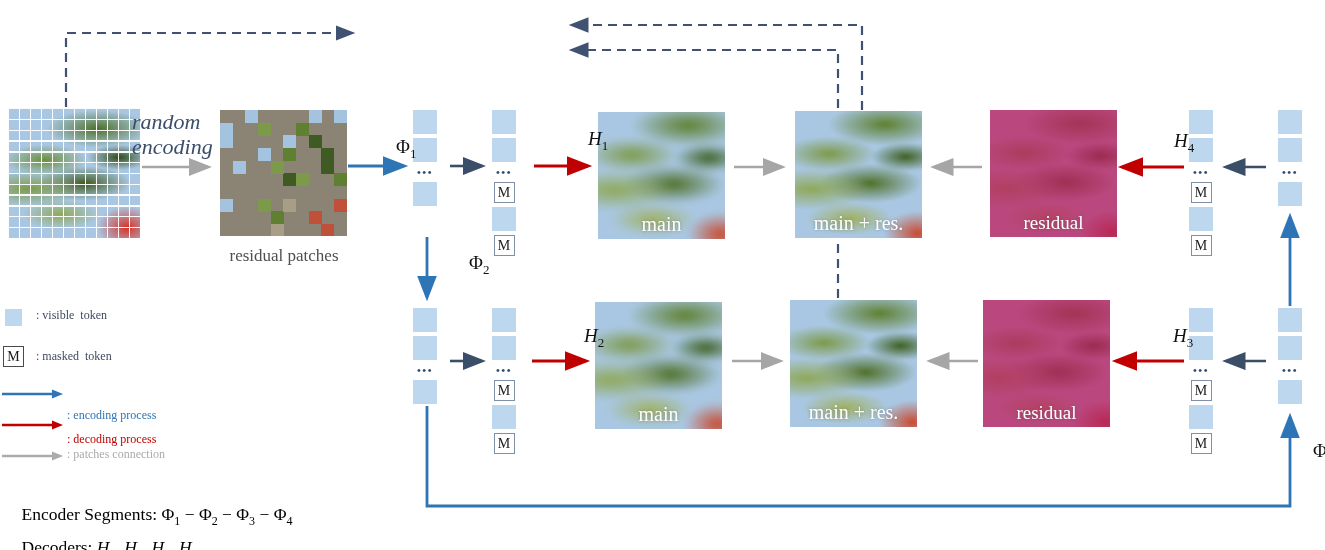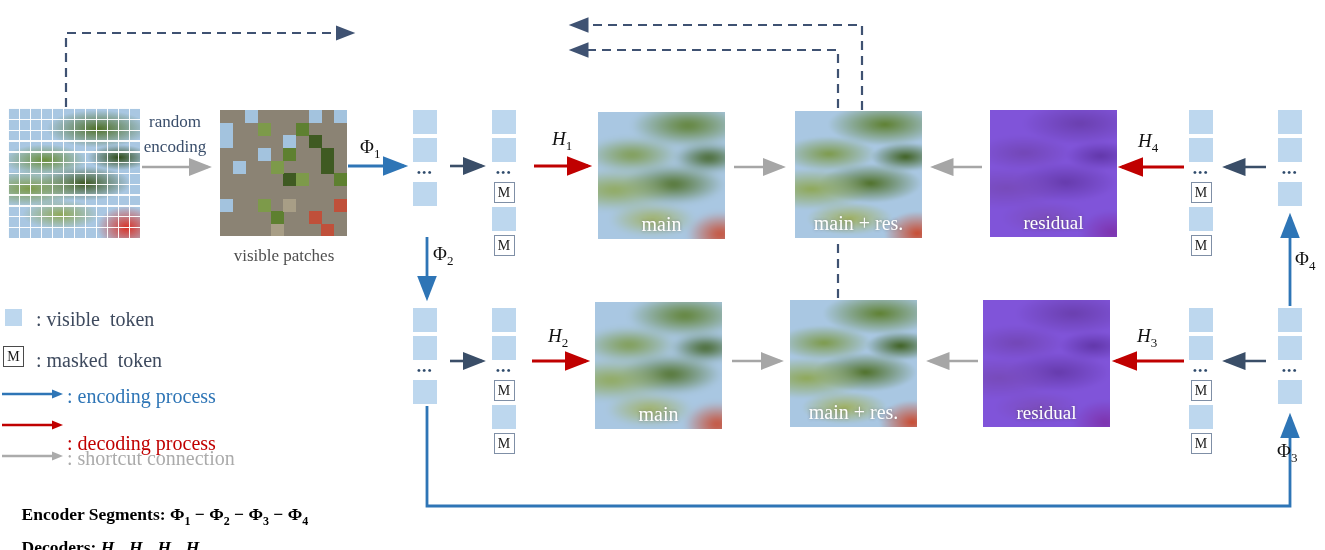--- a/index.html
+++ b/index.html
@@ -19,21 +19,21 @@
        radial-gradient(ellipse 54% 20% at 68% 16%, #5E8030 0%, rgba(94,128,48,0) 72%),
        radial-gradient(ellipse 46% 17% at 30% 36%, #7D9A4A 0%, rgba(125,154,74,0) 70%),
        radial-gradient(ellipse 58% 20% at 18% 60%, #8FA858 0%, rgba(143,168,88,0) 70%),
        radial-gradient(ellipse 50% 19% at 58% 56%, #4F7028 0%, rgba(79,112,40,0) 70%),
        radial-gradient(ellipse 42% 16% at 44% 80%, #9FB060 0%, rgba(159,176,96,0) 70%),
        radial-gradient(ellipse 30% 20% at 90% 90%, #C94A30 0%, rgba(201,74,48,0) 75%),
        radial-gradient(ellipse 34% 14% at 82% 38%, #3E6020 0%, rgba(62,96,32,0) 70%),
        #A9C7E2;}
   .img.blur3 .bg{filter:blur(3px);}
   .img.blur15 .bg{filter:blur(1.3px);}
-  .img.residual{background:#6d28d9;}
+  .img.residual{background:#be185d;}
   .img.residual .bg{opacity:.28;filter:blur(1.6px) saturate(.7);}
   .caption{position:absolute;bottom:3px;left:0;width:100%;text-align:center;color:#fff;
            font-size:20px;text-shadow:0 0 3px rgba(80,80,80,.45);}
   .caption.small{font-size:19px;}
 
   
   .input-img{position:absolute;left:8px;top:108px;width:132px;height:130px;overflow:hidden;}
   .input-img .grid{position:absolute;inset:0;
      background-image:
        repeating-linear-gradient(to right, rgba(255,255,255,.95) 0 1.3px, transparent 1.3px 11px),
@@ -55,38 +55,38 @@
 
   
   .col{position:absolute;width:26px;display:flex;flex-direction:column;align-items:center;}
   .tok{width:24px;height:24px;background:#BDD7EE;margin-bottom:4px;}
   .dots{height:12px;margin-bottom:4px;display:flex;align-items:center;
         font-size:11px;letter-spacing:1.5px;color:#2E4A6B;font-weight:bold;}
   .mtok{width:19px;height:19px;background:#fff;border:1.5px solid #7F8FA6;margin-bottom:4px;
         display:flex;align-items:center;justify-content:center;font-size:14px;color:#1b1b1b;}
 
   
-  .flabel{position:absolute;font-size:19px;color:#111;white-space:nowrap;}
+  .flabel{position:absolute;font-size:19px;color:#111;white-space:nowrap;margin-left:36px;}
   .flabel sub{font-size:13px;}
   .flabel.italic span.base{font-style:italic;}
-  .rm-label{position:absolute;left:132px;top:109px;width:86px;text-align:center;
-            font-size:17px;line-height:25px;color:#3A4E6B;}
+  .rm-label{position:absolute;left:132px;top:109px;width:86px;
+            font-size:22px;line-height:25px;color:#3A4E6B;font-style:italic;}
   .vp-label{position:absolute;left:198px;top:246px;width:172px;text-align:center;
             font-size:17px;color:#4F4F4F;}
 
   
   .leg-sq{position:absolute;left:5px;top:309px;width:17px;height:17px;background:#BDD7EE;}
   .leg-m{position:absolute;left:3px;top:346px;width:19px;height:19px;background:#fff;border:1.4px solid #4a4a4a;
          display:flex;align-items:center;justify-content:center;font-size:14px;color:#1b1b1b;}
-  .leg-text{position:absolute;font-size:20px;color:#3E4A5E;white-space:pre;}
+  .leg-text{position:absolute;font-size:12px;color:#3E4A5E;white-space:pre;}
   .leg-arrow{position:absolute;}
   .c-blue{color:#2E75B6;} .c-red{color:#C00000;} .c-gray{color:#ABABAB;}
 
   
-  .footline{position:absolute;font-size:17.5px;color:#000;white-space:pre;font-weight:bold;}
+  .footline{position:absolute;font-size:17.5px;color:#000;white-space:pre;}
   .footline sub{font-size:12px;}
   .footline .it{font-style:italic;}
 </style>
 </head>
 <body>
 
 <div class="canvas">
 
   <svg class="overlay">
     <defs>
@@ -150,21 +150,21 @@
   </div>
 
   <div class="rm-label">
     <div>random</div>
     <div>encoding</div>
   </div>
 
   <div class="vp-img">
     <div class="vp-cells"></div>
   </div>
-  <div class="vp-label">visible patches</div>
+  <div class="vp-label">residual patches</div>
 
   <div class="col" style="left:412px;top:110px">
     <div class="tok"></div>
     <div class="tok"></div>
     <div class="dots">•••</div>
     <div class="tok"></div>
   </div>
 
   <div class="col" style="left:491px;top:110px">
     <div class="tok"></div>
@@ -243,52 +243,52 @@
   <div class="img blur15" style="left:790px;top:300px">
     <div class="bg"></div>
     <div class="caption">main + res.</div>
   </div>
   <div class="img residual" style="left:983px;top:300px">
     <div class="bg"></div>
     <div class="caption small">residual</div>
   </div>
 
   <div class="flabel" style="left:360px;top:136px"><span class="base">Φ</span><sub>1</sub></div>
-  <div class="flabel" style="left:433px;top:243px"><span class="base">Φ</span><sub>2</sub></div>
+  <div class="flabel" style="left:433px;top:252px"><span class="base">Φ</span><sub>2</sub></div>
   <div class="flabel" style="left:1277px;top:440px"><span class="base">Φ</span><sub>3</sub></div>
   <div class="flabel" style="left:1295px;top:248px"><span class="base">Φ</span><sub>4</sub></div>
 
   <div class="flabel italic" style="left:552px;top:128px"><span class="base">H</span><sub>1</sub></div>
   <div class="flabel italic" style="left:548px;top:325px"><span class="base">H</span><sub>2</sub></div>
   <div class="flabel italic" style="left:1137px;top:325px"><span class="base">H</span><sub>3</sub></div>
   <div class="flabel italic" style="left:1138px;top:130px"><span class="base">H</span><sub>4</sub></div>
 
   <div class="leg-sq"></div>
   <div class="leg-text" style="left:36px;top:308px">: visible  token</div>
 
   <div class="leg-m">M</div>
   <div class="leg-text" style="left:36px;top:349px">: masked  token</div>
 
   <svg class="leg-arrow" style="left:2px;top:388px" width="62" height="12">
     <line x1="0" y1="6" x2="50" y2="6" stroke="#2E75B6" stroke-width="2.6"></line>
       <polygon points="50,1.5 61,6 50,10.5" fill="#2E75B6"></polygon>
   </svg>
-  <div class="leg-text c-blue" style="left:67px;top:385px">: encoding process</div>
+  <div class="leg-text c-blue" style="left:67px;top:408px">: encoding process</div>
 
   <svg class="leg-arrow" style="left:2px;top:419px" width="62" height="12">
     <line x1="0" y1="6" x2="50" y2="6" stroke="#C00000" stroke-width="2.6"></line>
       <polygon points="50,1.5 61,6 50,10.5" fill="#C00000"></polygon>
   </svg>
   <div class="leg-text c-red" style="left:67px;top:432px">: decoding process</div>
 
   <svg class="leg-arrow" style="left:2px;top:450px" width="62" height="12">
     <line x1="0" y1="6" x2="50" y2="6" stroke="#ABABAB" stroke-width="2.6"></line>
       <polygon points="50,1.5 61,6 50,10.5" fill="#ABABAB"></polygon>
   </svg>
-  <div class="leg-text c-gray" style="left:67px;top:447px">: shortcut connection</div>
+  <div class="leg-text c-gray" style="left:67px;top:447px">: patches connection</div>
 
   <div class="footline" style="left:4px;top:483px">
     <span>Encoder Segments: </span><span>Φ</span><sub>1</sub><span> − </span><span>Φ</span><sub>2</sub><span> − </span><span>Φ</span><sub>3</sub><span> − </span><span>Φ</span><sub>4</sub>
   </div>
   <div class="footline" style="left:4px;top:516px">
     <span>Decoders: </span><span class="it">H</span><sub>1</sub><span>, </span><span class="it">H</span><sub>2</sub><span>, </span><span class="it">H</span><sub>3</sub><span>, </span><span class="it">H</span><sub>4</sub>
   </div>
 
 </div>
 

